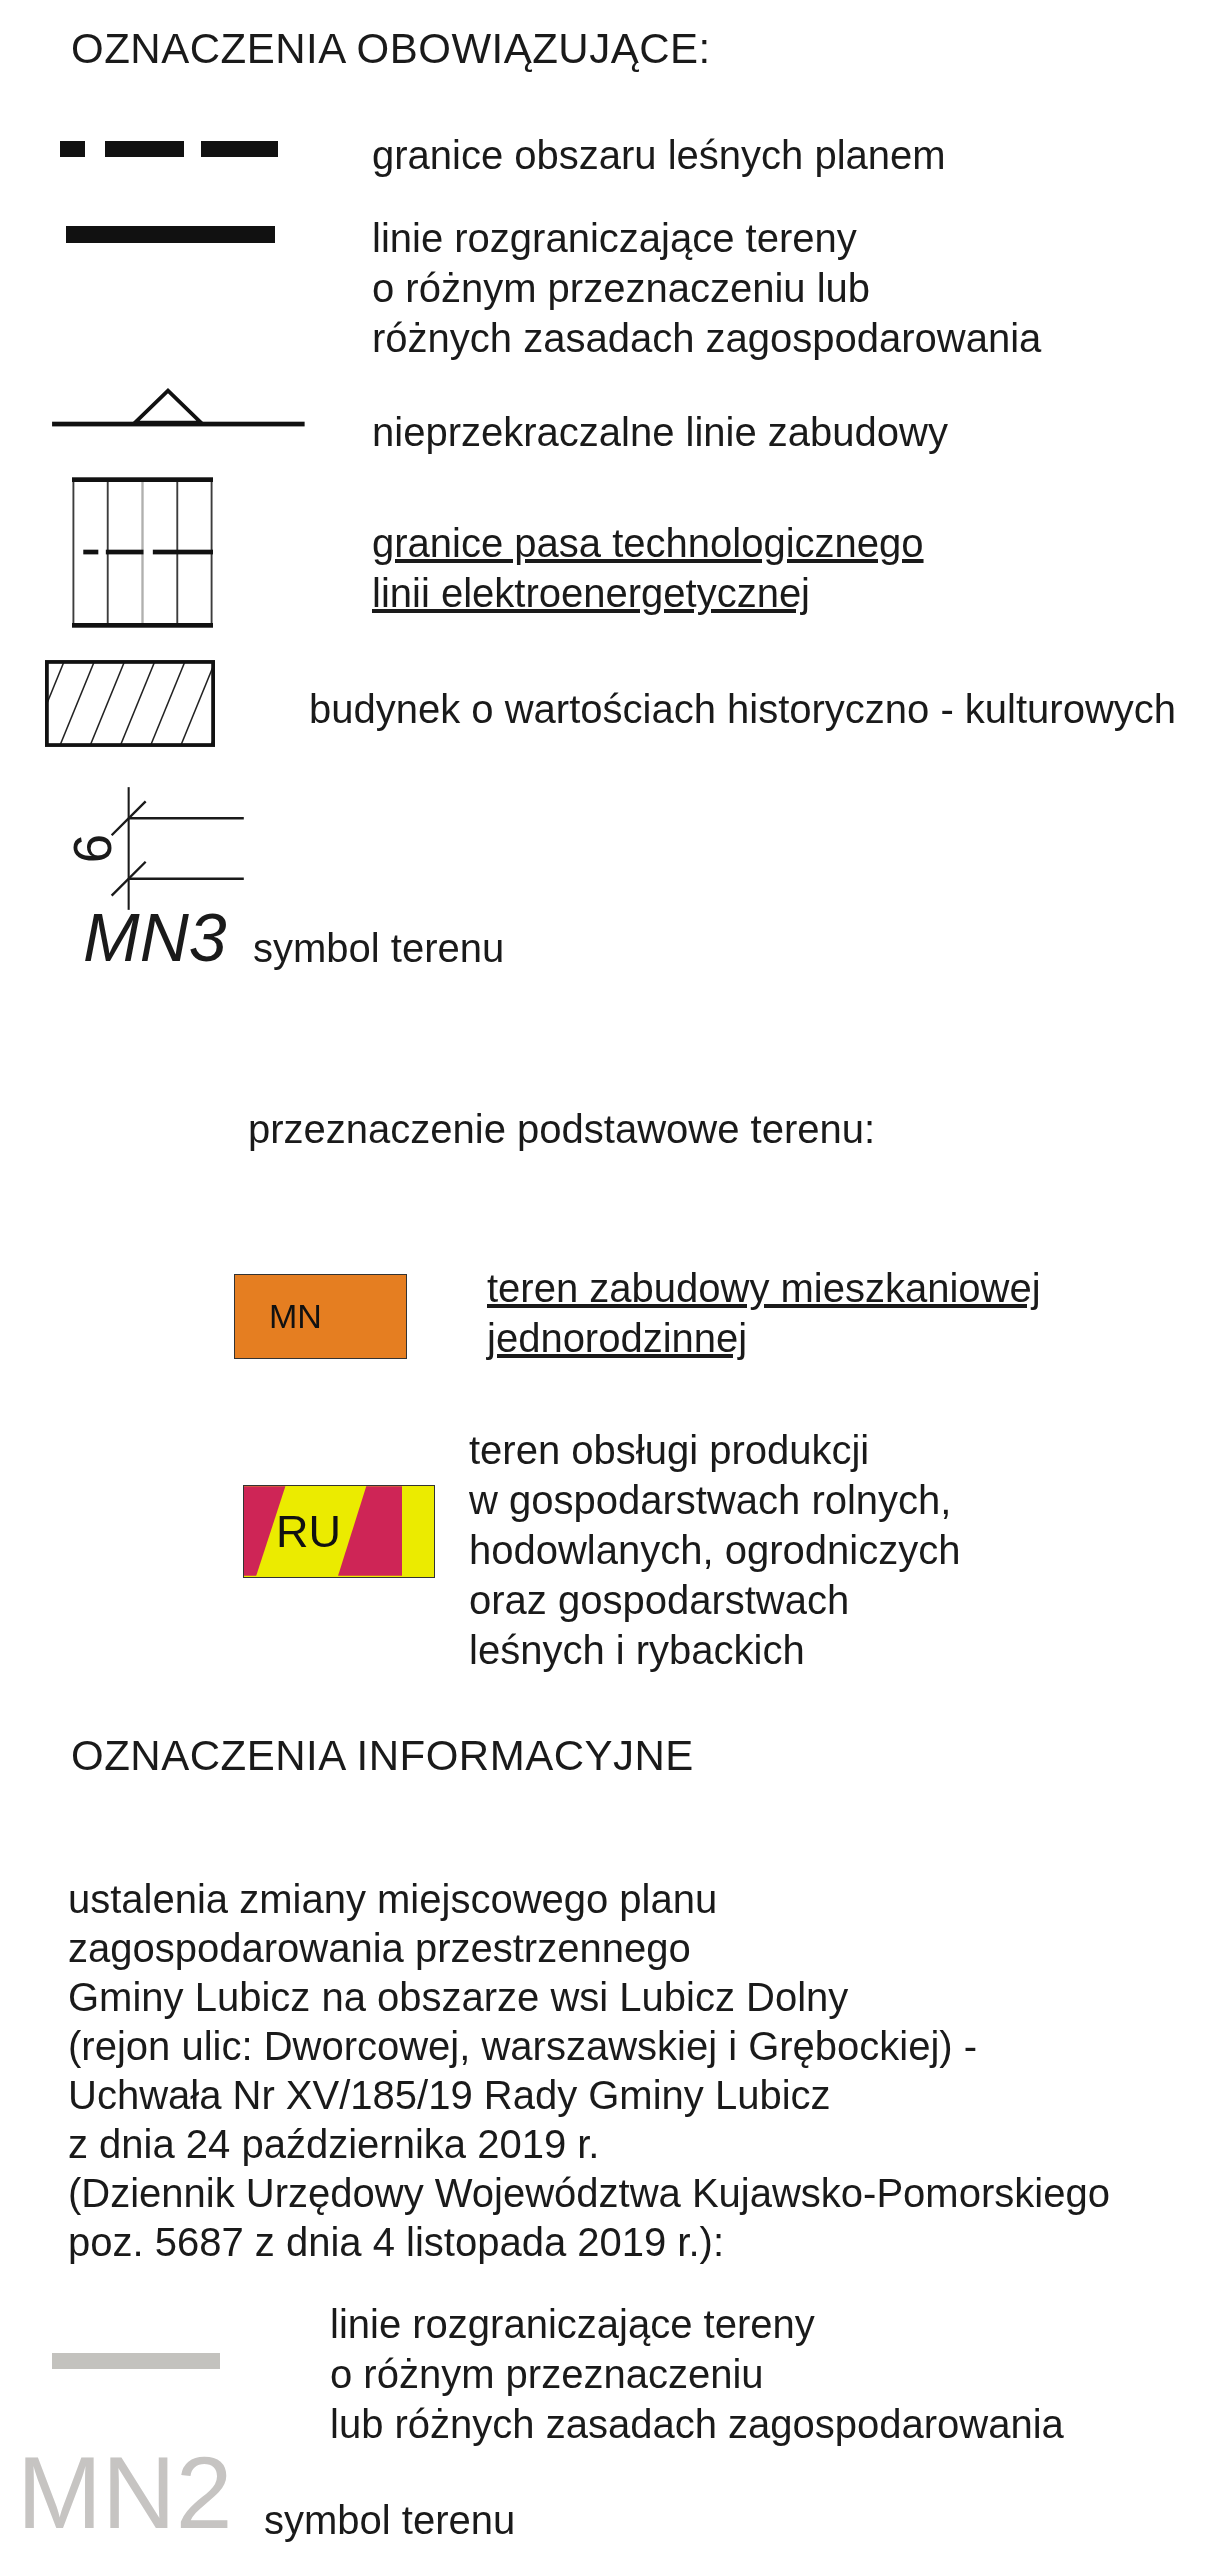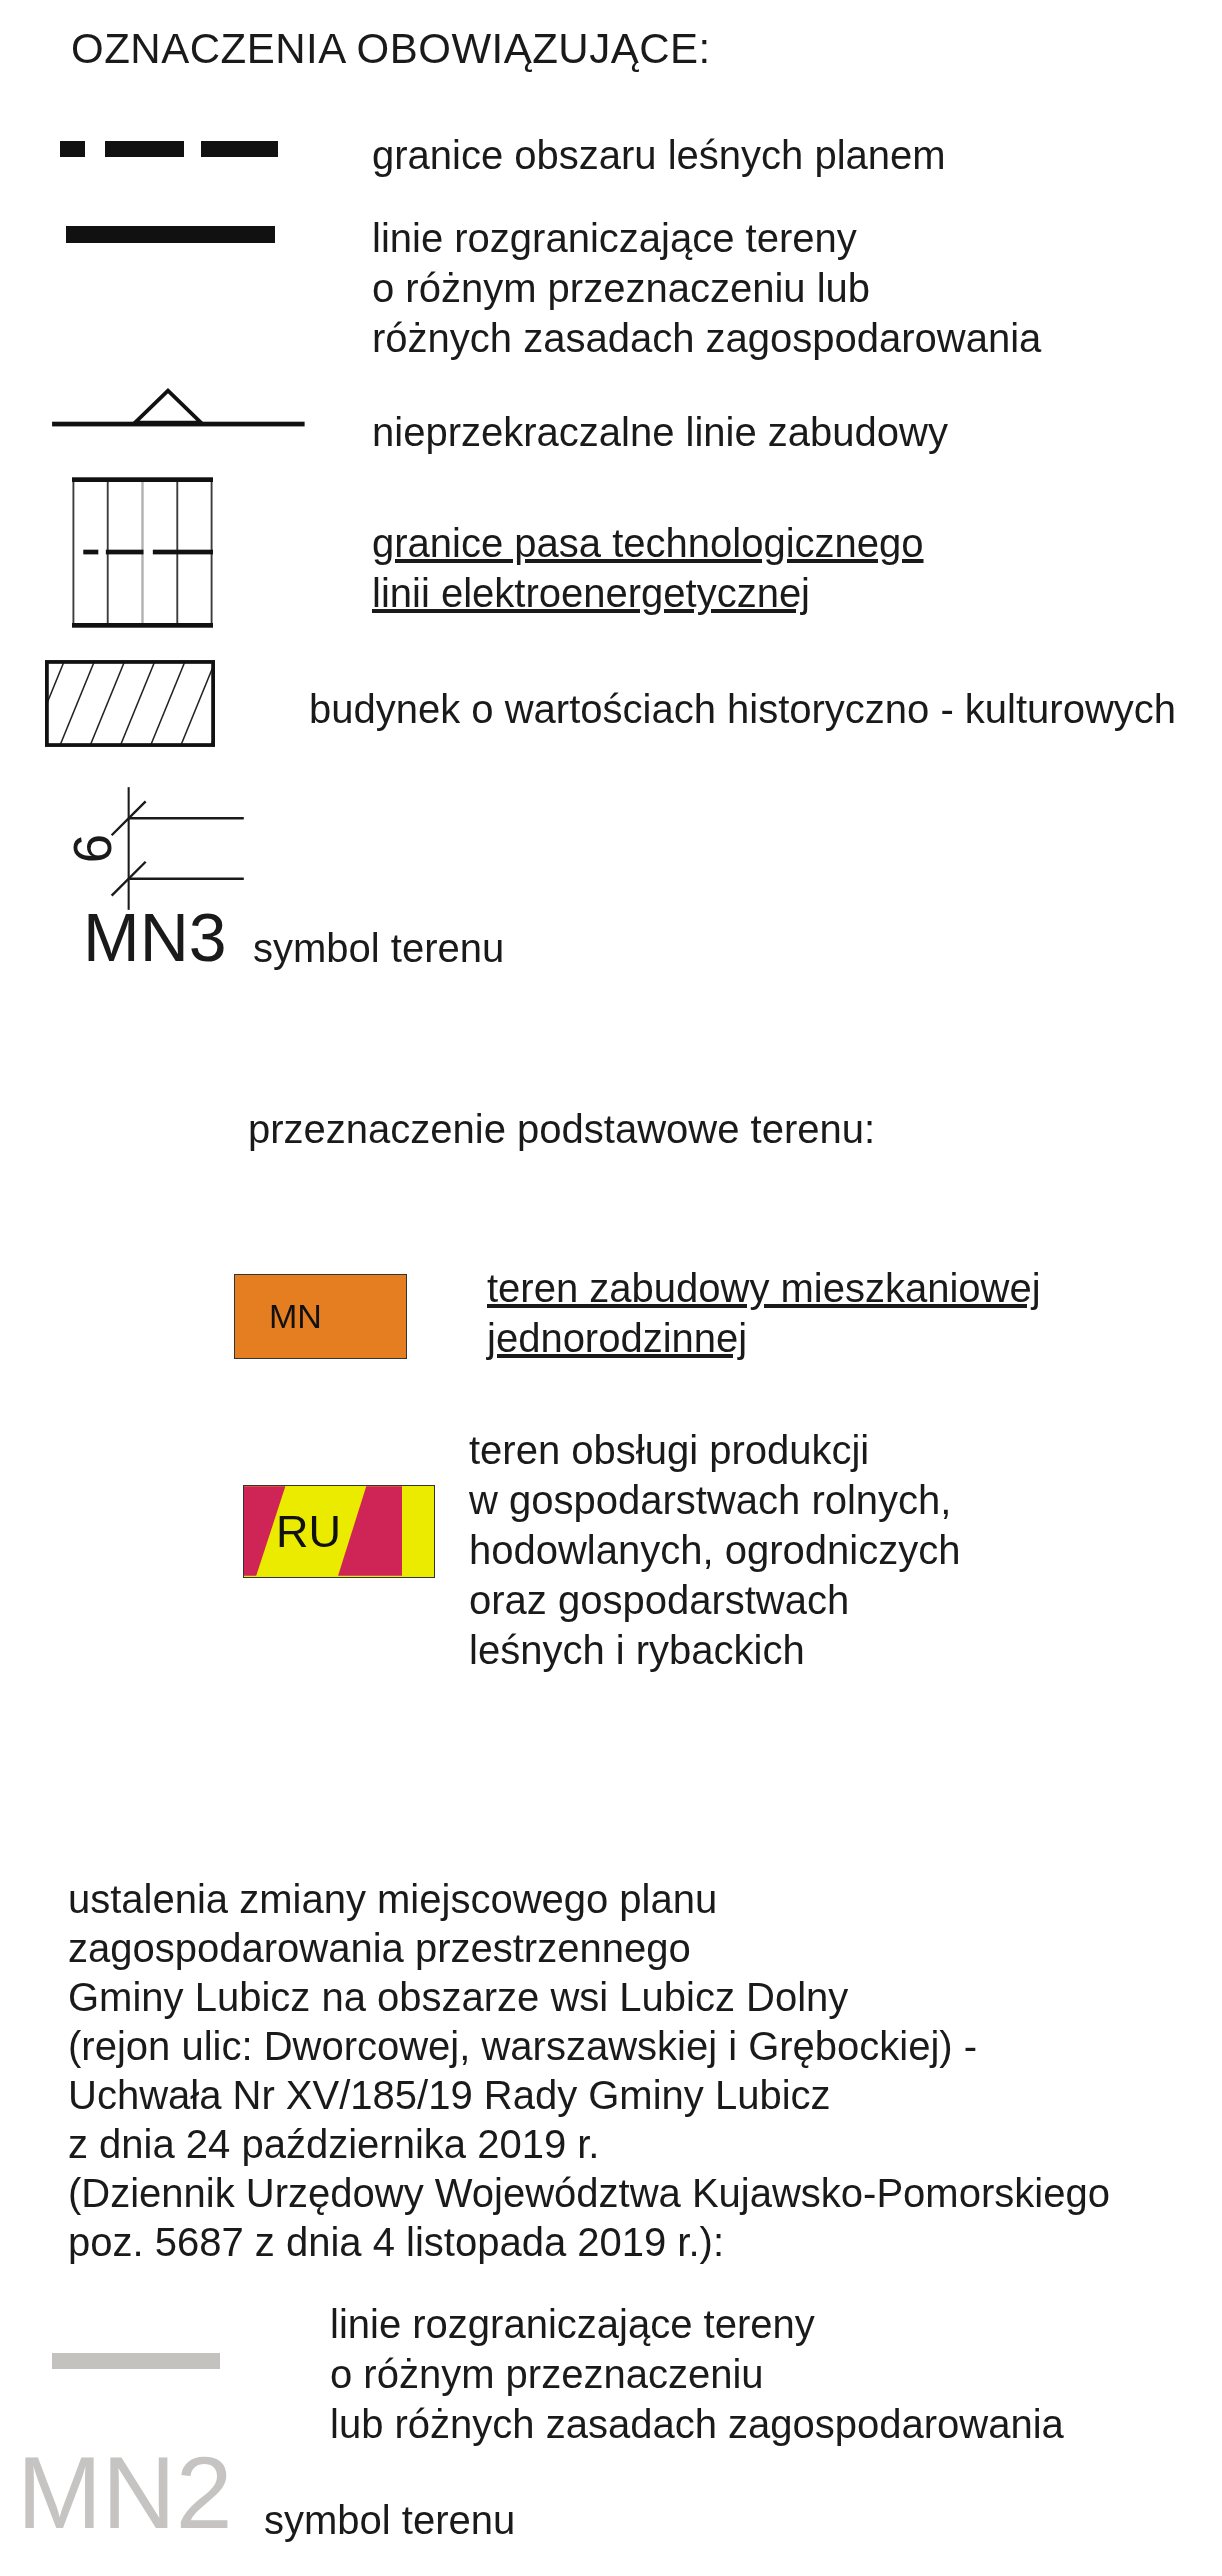--- a/index.html
+++ b/index.html
@@ -32,21 +32,21 @@
   .swatch-code{
     position:absolute;left:34px;top:0;height:100%;
     display:flex;align-items:center;
     font-size:34px;color:#111;
   }
   .ru-swatch{
     left:243px;top:1485px;width:192px;height:93px;
     background:#ebeb00;border:1.9px solid #333;box-sizing:border-box;
   }
   .ru-swatch svg{position:absolute;left:0;top:0;}
-  .mn3{left:83px;top:903px;font-size:68px;line-height:1;}
+  .mn3{left:83px;top:903px;font-size:68px;line-height:1;font-style:italic;}
   .graybar{left:52px;top:2353px;width:168px;height:16px;background:#c3c2be;}
   .mn2{left:17px;top:2442px;font-size:102px;line-height:1;color:#c6c4c2;}
 </style>
 </head>
 <body>
 
 <div class="canvas">
 
   <div class="abs h1" style="left:71px;top:24.5px;">OZNACZENIA OBOWIĄZUJĄCE:</div>
 
@@ -128,20 +128,21 @@
       <polygon points="130,0 168,0 168,95 100,95" fill="#ce2556"></polygon>
     </svg>
     <span class="swatch-code" style="left:32px;font-size:45px;">RU</span>
   </div>
   <div class="abs label" style="left:469px;top:1425px;">teren obsługi produkcji
 w gospodarstwach rolnych,
 hodowlanych, ogrodniczych
 oraz gospodarstwach
 leśnych i rybackich</div>
 
+  <div class="abs h1" style="left:71px;top:1732px;">OZNACZENIA INFORMACYJNE</div>
 
   <div class="abs para" style="left:68px;top:1875px;">ustalenia zmiany miejscowego planu
 zagospodarowania przestrzennego
 Gminy Lubicz na obszarze wsi Lubicz Dolny
 (rejon ulic: Dworcowej, warszawskiej i Grębockiej) -
 Uchwała Nr XV/185/19 Rady Gminy Lubicz
 z dnia 24 października 2019 r.
 (Dziennik Urzędowy Województwa Kujawsko-Pomorskiego
 poz. 5687 z dnia 4 listopada 2019 r.):</div>
 

